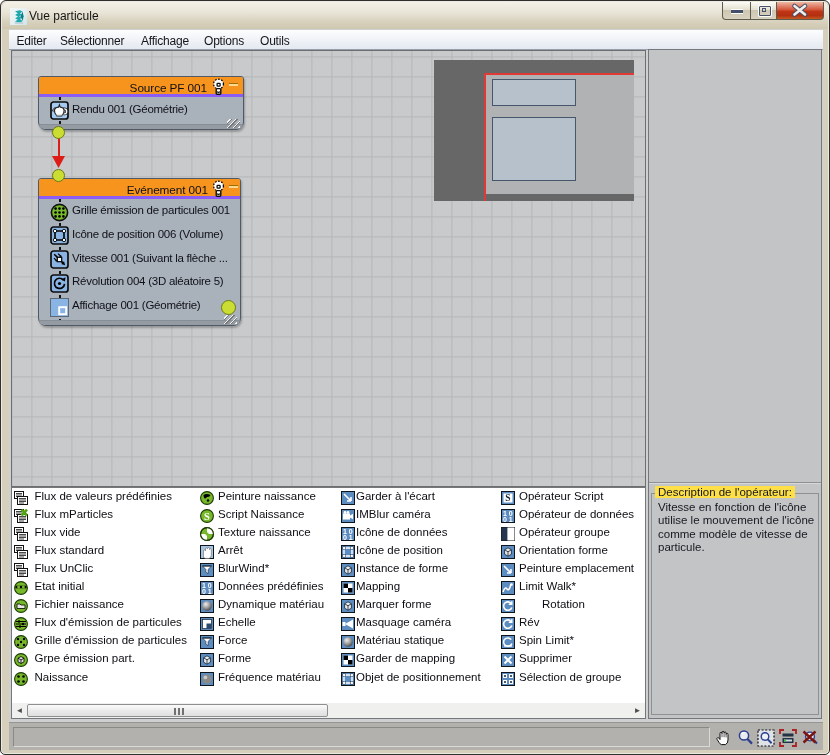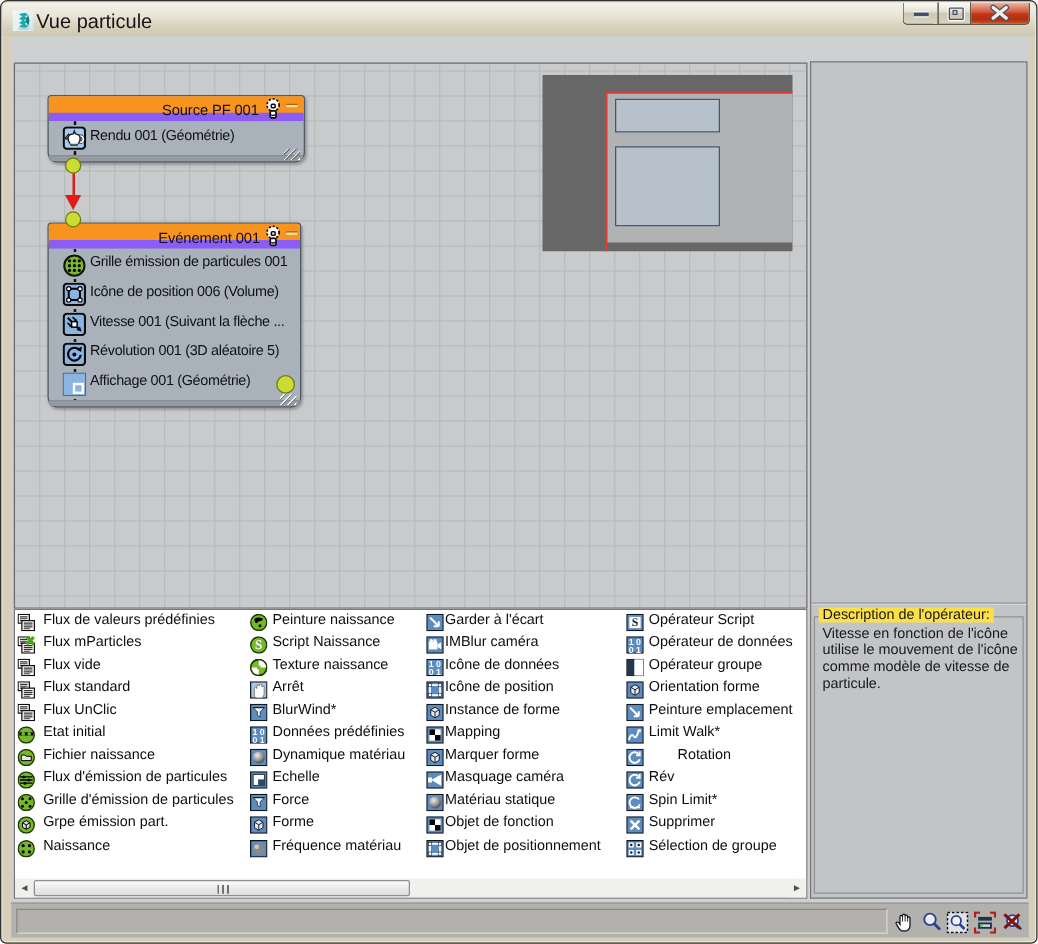--- a/index.html
+++ b/index.html
@@ -3,21 +3,21 @@
 <style>
 * { margin:0; padding:0; box-sizing:border-box; }
 html,body { width:830px; height:755px; font-family:"Liberation Sans",sans-serif; background:#fff; overflow:hidden; }
 #win { position:absolute; left:0; top:0; width:830px; height:755px;
   background:#d5cfbc; border:1px solid #30302e; border-radius:6px 6px 5px 5px;
   box-shadow:inset 0 0 0 1px rgba(255,255,255,0.55); }
 #titlebar { position:absolute; left:1px; top:1px; right:1px; height:27px;
   background:linear-gradient(#f4f1e8 0%,#e8e4d6 40%,#d8d2bf 70%,#cfc8b0 100%);
   border-radius:5px 5px 0 0; }
 #appicon { position:absolute; left:8px; top:6px; }
-#title { position:absolute; left:27px; top:7px; font-size:16px; color:#151515; }
+#title { position:absolute; left:27px; top:7px; font-size:12px; color:#151515; }
 .capbtn { position:absolute; top:0; height:18px; border:1px solid #5c5b50; border-top:none;
   background:linear-gradient(#fcfbf7,#e3dfd0 45%,#cec7b0 50%,#d8d2c0); }
 #btnmin { left:720px; width:29px; border-radius:0 0 0 4px; }
 #btnmax { left:748px; width:27px; }
 #btnclose { left:774px; width:48px; border-radius:0 0 4px 0;
   background:linear-gradient(#f0b9a2 0%,#e4907b 18%,#d4573b 45%,#c03415 55%,#b2300f 80%,#c65a21 100%); }
 #content { position:absolute; left:8px; top:28px; width:814px; height:721px; background:#cfd0d1; }
 #menubar { position:absolute; left:0px; top:1px; width:814px; height:20px;
   background:linear-gradient(#fdfdfe,#eef1f6 60%,#e4e9f1); border-bottom:1px solid #97a1ad; }
 .mitem { position:absolute; top:3.5px; font-size:12px; letter-spacing:-0.2px; color:#15151a; }
@@ -48,21 +48,21 @@
 #sgrip { position:absolute; left:146px; top:3px; width:10px; height:7px;
   background:repeating-linear-gradient(90deg,#707070 0 1.6px,transparent 1.6px 4px); }
 #statusbar { position:absolute; left:0; top:693px; width:814px; height:28px; background:#b3b1ad;
   border-top:1px solid #97958f; }
 #stfield { position:absolute; left:4px; top:4px; width:697px; height:20px;
   border:1px solid #8a8884; border-bottom-color:#dbd9d5; border-right-color:#dbd9d5; }
 .sticon { position:absolute; top:6px; width:18px; height:18px; }
 .node { position:absolute; border:1px solid #4f5a64; border-radius:3px 3px 8px 8px;
   background:#a9b2ba; box-shadow:1px 2px 2px rgba(60,60,60,0.35); }
 .nhead { position:absolute; left:0; right:0; top:0; height:20px; background:#f7941e;
-  border-bottom:7px solid #8b5cf6; border-radius:2px 2px 0 0; }
+  border-bottom:3px solid #8b5cf6; border-radius:2px 2px 0 0; }
 .nhtxt { position:absolute; top:3.5px; font-size:11.8px; letter-spacing:-0.1px; color:#101014; }
 .nfoot { position:absolute; left:0; right:0; bottom:0; height:5px; background:#949ba2;
   border-radius:0 0 7px 7px; border-top:1px solid #878e95; }
 .ngrip { position:absolute; right:3px; bottom:1px; width:13px; height:9px;
   background:repeating-linear-gradient(135deg,transparent 0 2px,#f2f2f2 2px 3px,#777 3px 4px); }
 .nicon { position:absolute; width:19px; height:19px; }
 .ntxt { position:absolute; font-size:11.5px; letter-spacing:-0.25px; color:#101018; white-space:nowrap; }
 .dot { position:absolute; width:13px; height:13px; border-radius:50%; background:#cbdc33;
   border:1.5px solid #6a7a15; }
 .wire { position:absolute; width:2px; background:repeating-linear-gradient(#111 0 3px,transparent 3px 6px); }
@@ -91,20 +91,27 @@
         <div style="position:absolute;left:7.5px;top:4px;width:12px;height:10px;border:1.8px solid #44506b;box-shadow:0 0 0 1px #fdfdf8;border-radius:1px">
           <div style="position:absolute;left:2px;top:1.2px;width:4.5px;height:3.6px;border:1.6px solid #44506b"></div>
         </div>
       </div>
   <div class="capbtn" id="btnclose"><svg width="46" height="17" viewBox="0 0 46 17">
           <path d="M17.5 4 L28 12.5 M28 4 L17.5 12.5" stroke="#44506b" stroke-width="4.6" stroke-linecap="round"></path>
           <path d="M17.5 4 L28 12.5 M28 4 L17.5 12.5" stroke="#f2efe8" stroke-width="2.6" stroke-linecap="round"></path>
         </svg></div>
  </div>
  <div id="content">
+  <div id="menubar">
+   <div class="mitem" style="left:7.4px">Editer</div>
+   <div class="mitem" style="left:51px">Sélectionner</div>
+   <div class="mitem" style="left:132px">Affichage</div>
+   <div class="mitem" style="left:195px">Options</div>
+   <div class="mitem" style="left:251px">Outils</div>
+  </div>
   <div id="canvas">
 
    <div style="position:absolute;left:422px;top:9px;width:200px;height:141px;background:#676768"></div>
    <div style="position:absolute;left:473px;top:23px;width:149px;height:120px;background:#b1b2b4"></div>
    <div style="position:absolute;left:472px;top:21.5px;width:150px;height:2px;background:#e03a34"></div>
    <div style="position:absolute;left:472px;top:21.5px;width:2px;height:128px;background:#e03a34"></div>
    <div style="position:absolute;left:480px;top:28px;width:84px;height:27px;background:#b6c1cb;border:1px solid #46566b"></div>
    <div style="position:absolute;left:480px;top:66px;width:84px;height:64px;background:#b6c1cb;border:1px solid #46566b"></div>
 
    <div class="node" style="left:26px;top:25px;width:206px;height:54px">
@@ -177,21 +184,21 @@
               <path d="M11.8 7.4 l-0.8-2.6 -1.8 1.8z M7.6 11.8 l-0.8-2.6 -1.8 1.8z" fill="#000"></path>
               <rect x="7.3" y="7.3" width="4.4" height="4.4" fill="#fff" stroke="#000" stroke-width="1.2"></rect>
             </svg></div>
 <div class="ntxt" style="left:33px;top:72.6px">Vitesse 001 (Suivant la flèche ...</div>
 <div class="nicon" style="left:11px;top:94.9px"><svg width="19" height="19" viewBox="0 0 19 19">
               <rect x="1" y="1" width="17" height="17" rx="2.5" fill="#8ab4e4" stroke="#0c0c0c" stroke-width="1.7"></rect>
               <path d="M13.3 5.9 A5.1 5.1 0 1 0 14.6 9.9" fill="none" stroke="#000" stroke-width="1.7"></path>
               <path d="M15.5 3.2 l-0.6 4.4 -3.8-2.2z" fill="#000"></path>
               <circle cx="9.5" cy="9.5" r="1.6" fill="#000"></circle>
             </svg></div>
-<div class="ntxt" style="left:33px;top:96.4px">Révolution 001 (3D aléatoire 5)</div>
+<div class="ntxt" style="left:33px;top:96.4px">Révolution 004 (3D aléatoire 5)</div>
 <div class="nicon" style="left:11px;top:118.7px"><svg width="19" height="19" viewBox="0 0 19 19">
               <rect x="0.5" y="0.5" width="18" height="18" fill="#8ab4e4" stroke="#5c6a78"></rect>
               <rect x="9.2" y="9.2" width="7" height="7" fill="none" stroke="#fff" stroke-width="1.9"></rect>
             </svg></div>
 <div class="ntxt" style="left:33px;top:120.2px">Affichage 001 (Géométrie)</div>
     <div class="dot" style="left:182.3px;top:120.7px;width:15px;height:15px"></div>
     <div class="nfoot">
             <div class="ngrip"></div>
           </div>
    </div>
@@ -430,21 +437,21 @@
             </defs>
             <circle cx="7" cy="7" r="4.8" fill="url(#sph)"></circle>
           </svg></div>
 <div class="dtxt" style="left:344px;top:146.3px">Matériau statique</div>
 <div class="dicon" style="left:328.7px;top:165.4px"><svg width="14" height="14" viewBox="0 0 14 14">
             <rect x="0.5" y="0.5" width="13" height="13" fill="#5d8cc0" stroke="#10151c"></rect>
             <rect x="2.5" y="2.5" width="9" height="9" fill="#fff"></rect>
             <rect x="2.5" y="2.5" width="4.5" height="4.5" fill="#000"></rect>
             <rect x="7" y="7" width="4.5" height="4.5" fill="#000"></rect>
           </svg></div>
-<div class="dtxt" style="left:344px;top:164.4px">Objet de fonction</div>
+<div class="dtxt" style="left:344px;top:164.4px">Garder de mapping</div>
 <div class="dicon" style="left:328.7px;top:183.5px"><svg width="14" height="14" viewBox="0 0 14 14">
             <rect x="0.5" y="0.5" width="13" height="13" fill="#5d8cc0" stroke="#10151c"></rect>
             <rect x="3" y="3" width="8" height="8" rx="2" fill="none" stroke="#fff" stroke-width="1.4"></rect>
             <rect x="1.8" y="1.8" width="2.6" height="2.6" fill="#fff" stroke="#123" stroke-width="0.5"></rect>
             <rect x="9.6" y="1.8" width="2.6" height="2.6" fill="#fff" stroke="#123" stroke-width="0.5"></rect>
             <rect x="1.8" y="9.6" width="2.6" height="2.6" fill="#fff" stroke="#123" stroke-width="0.5"></rect>
             <rect x="9.6" y="9.6" width="2.6" height="2.6" fill="#fff" stroke="#123" stroke-width="0.5"></rect>
           </svg></div>
 <div class="dtxt" style="left:344px;top:182.5px">Objet de positionnement</div>
 <div class="dicon" style="left:489px;top:2.5px"><svg width="14" height="14" viewBox="0 0 14 14">

